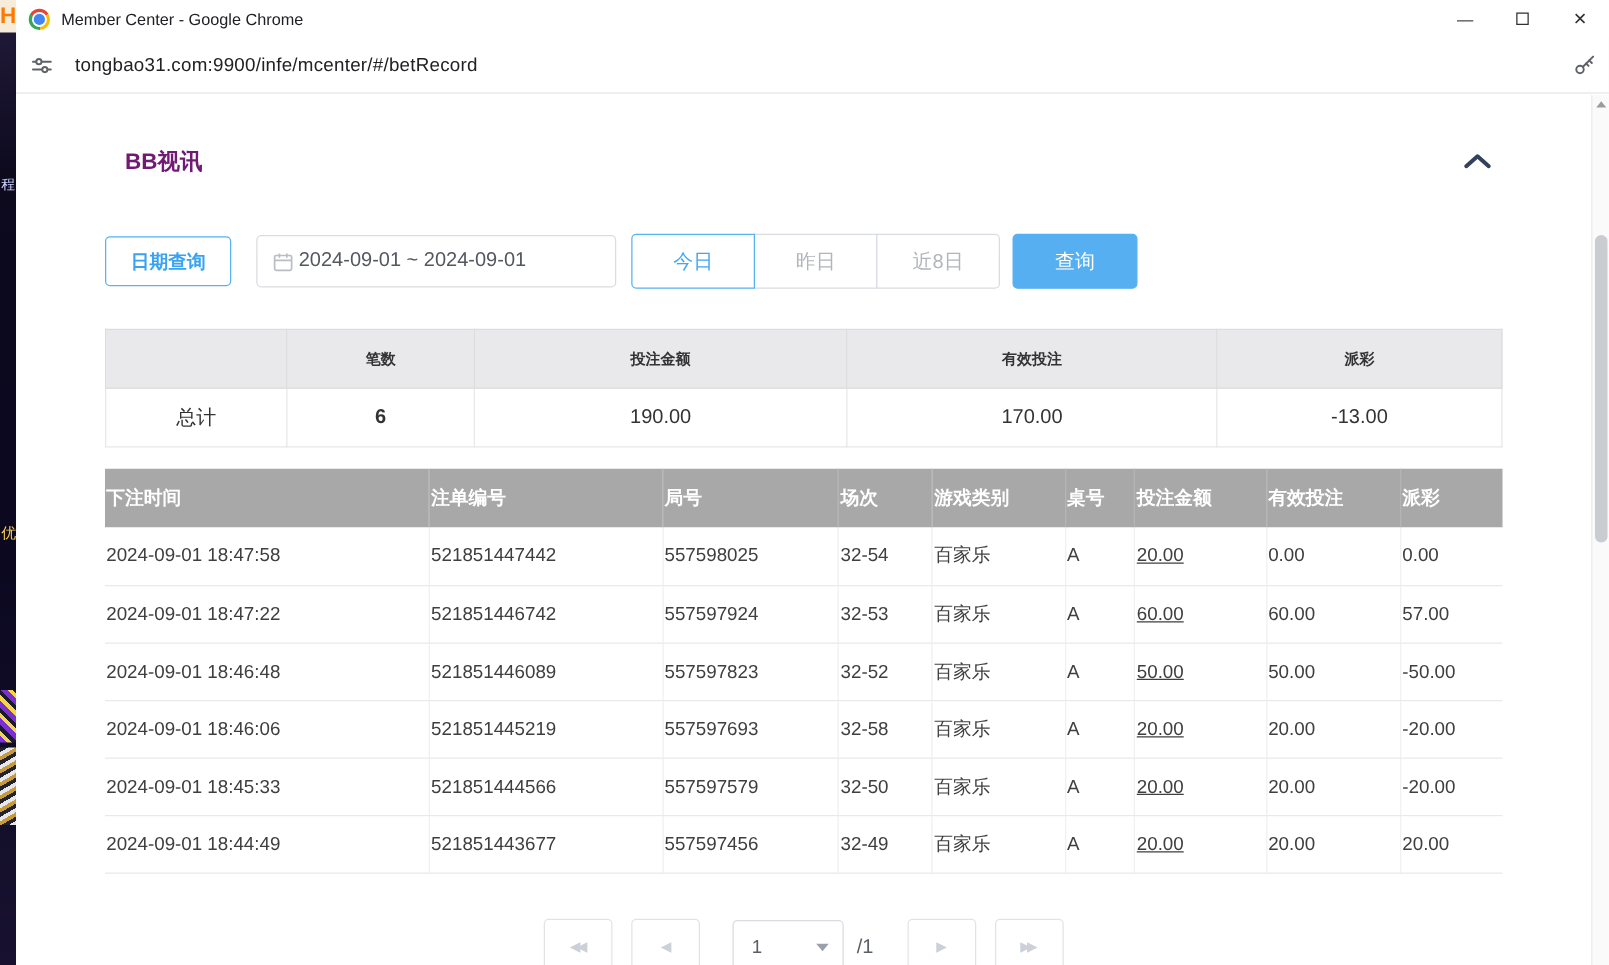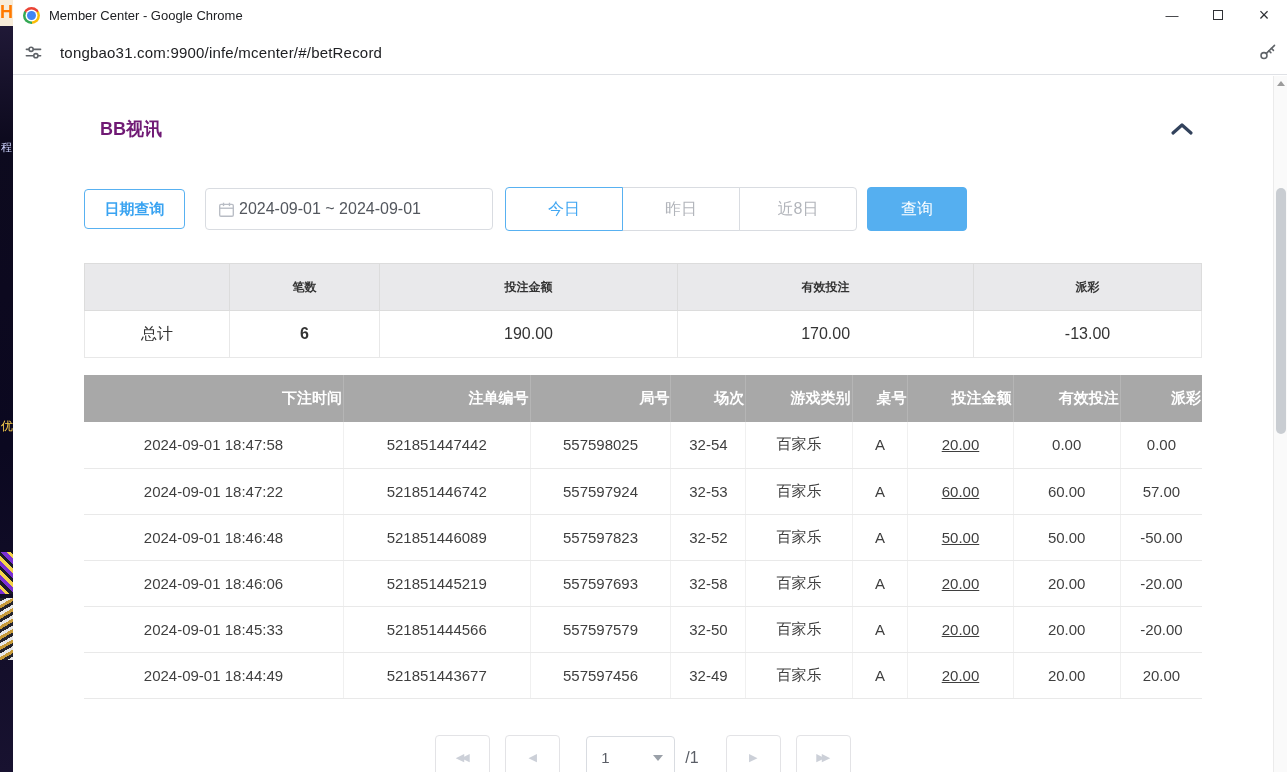--- a/index.html
+++ b/index.html
@@ -51,41 +51,41 @@
   .collapse { margin-right:8px; display:flex; }
 
   .filter-row { display:flex; align-items:center; margin-top:30px; }
   .btn { border-radius:4px; background:#fff; font-family:inherit; cursor:pointer; }
   .btn-date { width:101px; height:40px; border:1px solid #58b1f1; color:#39a3f1; font-size:15px; font-weight:bold; }
   .btn-round { width:102px; height:40px; border:1px solid #d9dce1; color:#989ca4; font-size:15px; margin-left:20px; }
   .date-input { width:288px; height:42px; border:1px solid #d9dce1; border-radius:4px; margin-left:20px;
     display:flex; align-items:center; padding:0 12px; background:#fff; cursor:pointer; }
   .date-text { margin-left:4px; font-size:16px; color:#53575e; }
   .seg-group { display:flex; margin-left:12px; }
-  .seg { width:118px; height:44px; border:1px solid #d9dce1; background:#fff; color:#b2b5bb;
+  .seg { width:99px; height:44px; border:1px solid #d9dce1; background:#fff; color:#b2b5bb;
     font-size:16px; margin-left:-1px; font-family:inherit; cursor:pointer; }
   .seg:first-child { margin-left:0; border-radius:4px 0 0 4px; }
   .seg:last-child { border-radius:0 4px 4px 0; }
   .seg.active { border-color:#58b1f1; color:#42a7f2; position:relative; z-index:1; }
   .btn-search { width:100px; height:44px; margin-left:10px; background:#55aff0; border:1px solid #55aff0;
     color:#fff; font-size:16px; }
 
   table { width:100%; border-collapse:collapse; table-layout:fixed; }
   .summary { margin-top:32px; }
   .summary th { background:#e9e9eb; height:47px; font-size:12px; color:#333; font-weight:bold;
     border:1px solid #dcdcdc; text-align:center; }
   .summary td { background:#fff; height:47px; text-align:center; font-size:16px; color:#333;
     border:1px solid #e8e8e8; }
   .count-bold { font-weight:bold; }
 
   .main-table { margin-top:17px; }
   .main-table th { background:#a8a8a8; color:#fff; height:47px; font-size:15px; font-weight:bold;
-    border-right:1px solid #b5b5b5; text-align:right; }
+    border-right:1px solid #b5b5b5; text-align:left; }
   .main-table th:last-child { border-right:none; }
-  .main-table td { height:46px; text-align:center; font-size:15px; color:#3f3f3f; background:#fff;
+  .main-table td { height:46px; text-align:left; font-size:15px; color:#3f3f3f; background:#fff;
     border-bottom:1px solid #e9e9e9; border-right:1px solid #f0f0f0; }
   .main-table td:last-child { border-right:none; }
   .link { color:#54aef0; text-decoration:underline; cursor:pointer; }
   .neg { color:#f56c6c; }
 
   .pagination { display:flex; align-items:center; justify-content:center; margin-top:36px; }
   .pg-btn { width:55px; height:46px; border:1px solid #e3e3e6; border-radius:4px; background:#fff;
     color:#ccd0d8; display:flex; align-items:center; justify-content:center; font-size:11px;
     font-family:inherit; cursor:pointer; }
   .ml15 { margin-left:15px; } .ml26 { margin-left:26px; } .ml27 { margin-left:27px; } .ml10 { margin-left:10px; }

